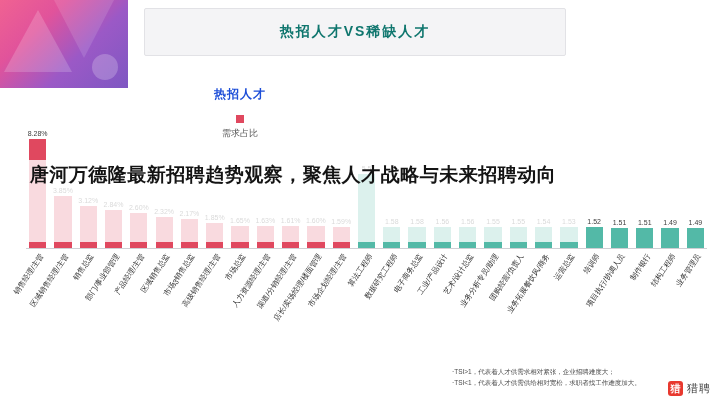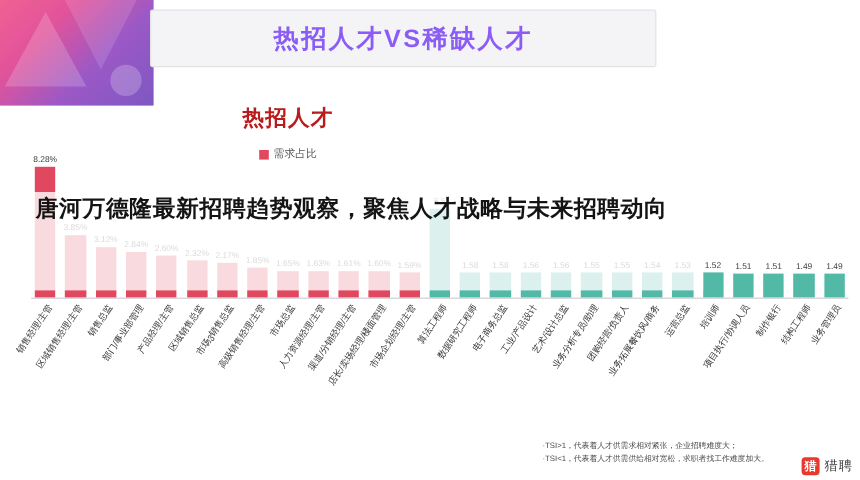--- a/index.html
+++ b/index.html
@@ -49,55 +49,56 @@
     position: absolute;
     right: 10px; bottom: 8px;
     width: 26px; height: 26px;
     border-radius: 50%;
     background: rgba(255,255,255,0.22);
   }
 
   
   .chart-title {
     position: absolute;
-    left: 125px;
+    left: 144px;
     top: 8px;
     width: 420px;
     height: 46px;
     background: #f4f4f6;
     border: 1px solid #e2e2e6;
     border-radius: 2px;
-    color: #8b5cf6;
-    font-size: 21px;
+    color: #0f766e;
+    font-size: 14px;
     font-weight: bold;
     letter-spacing: 2px;
     display: flex;
     align-items: center;
     justify-content: center;
   }
 
   
   .panel-head {
     position: absolute;
     text-align: center;
   }
   .panel-head .ph-title {
-    font-size: 18px;
+    font-size: 12px;
     font-weight: bold;
-    color: #b91c1c;
+    color: #1d4ed8;
     letter-spacing: 1px;
   }
   .panel-head .ph-legend {
     margin-top: 12px;
     font-size: 9px;
     color: #555;
     display: flex;
     align-items: center;
     justify-content: center;
     gap: 4px;
+    flex-direction: column;
   }
   .swatch {
     display: inline-block;
     width: 8px;
     height: 8px;
   }
   .swatch.demand { background: #e0485f; }
   .swatch.tsi { background: #53b9a7; }
 
   #panel-left  { left: 150px; top: 86px; width: 180px; }

